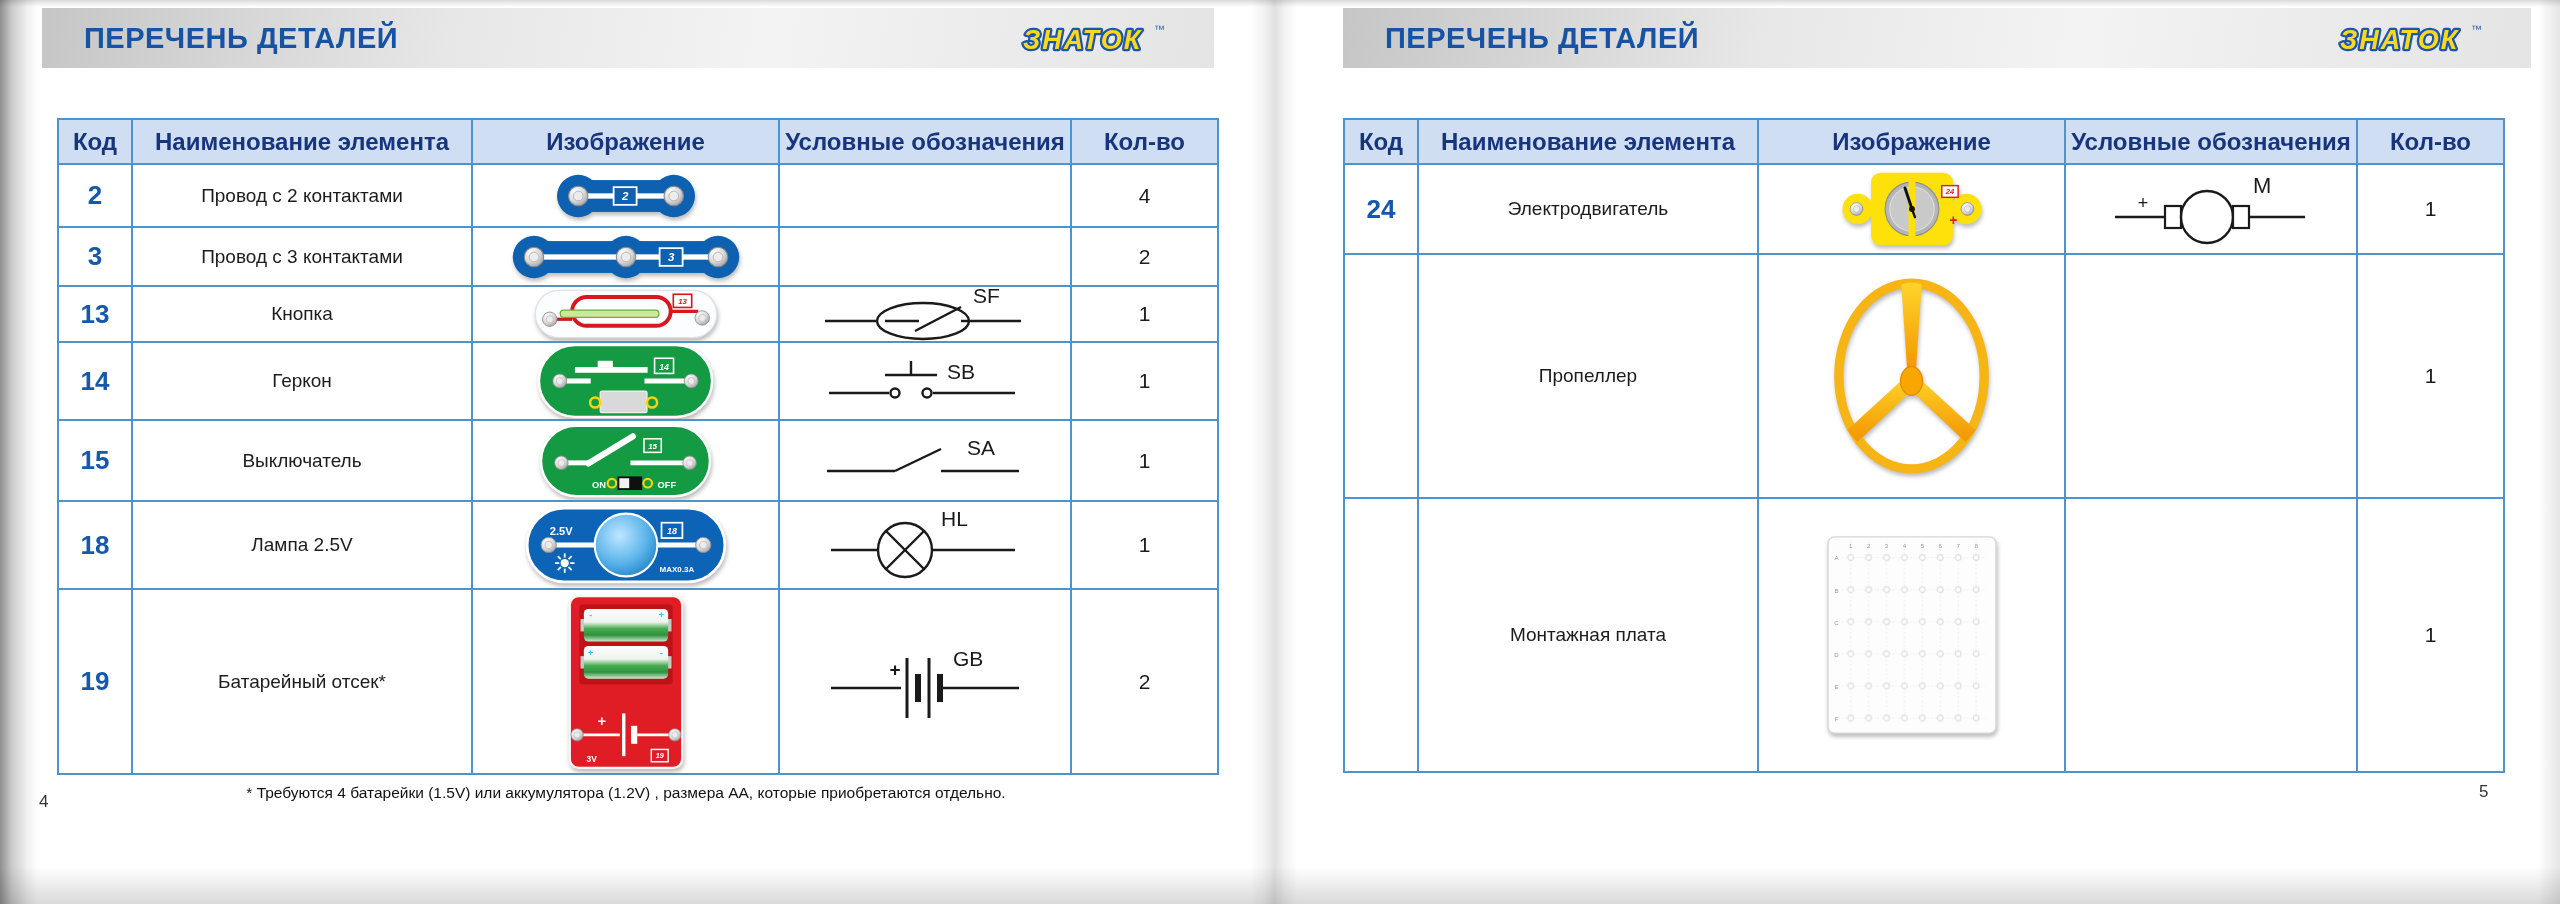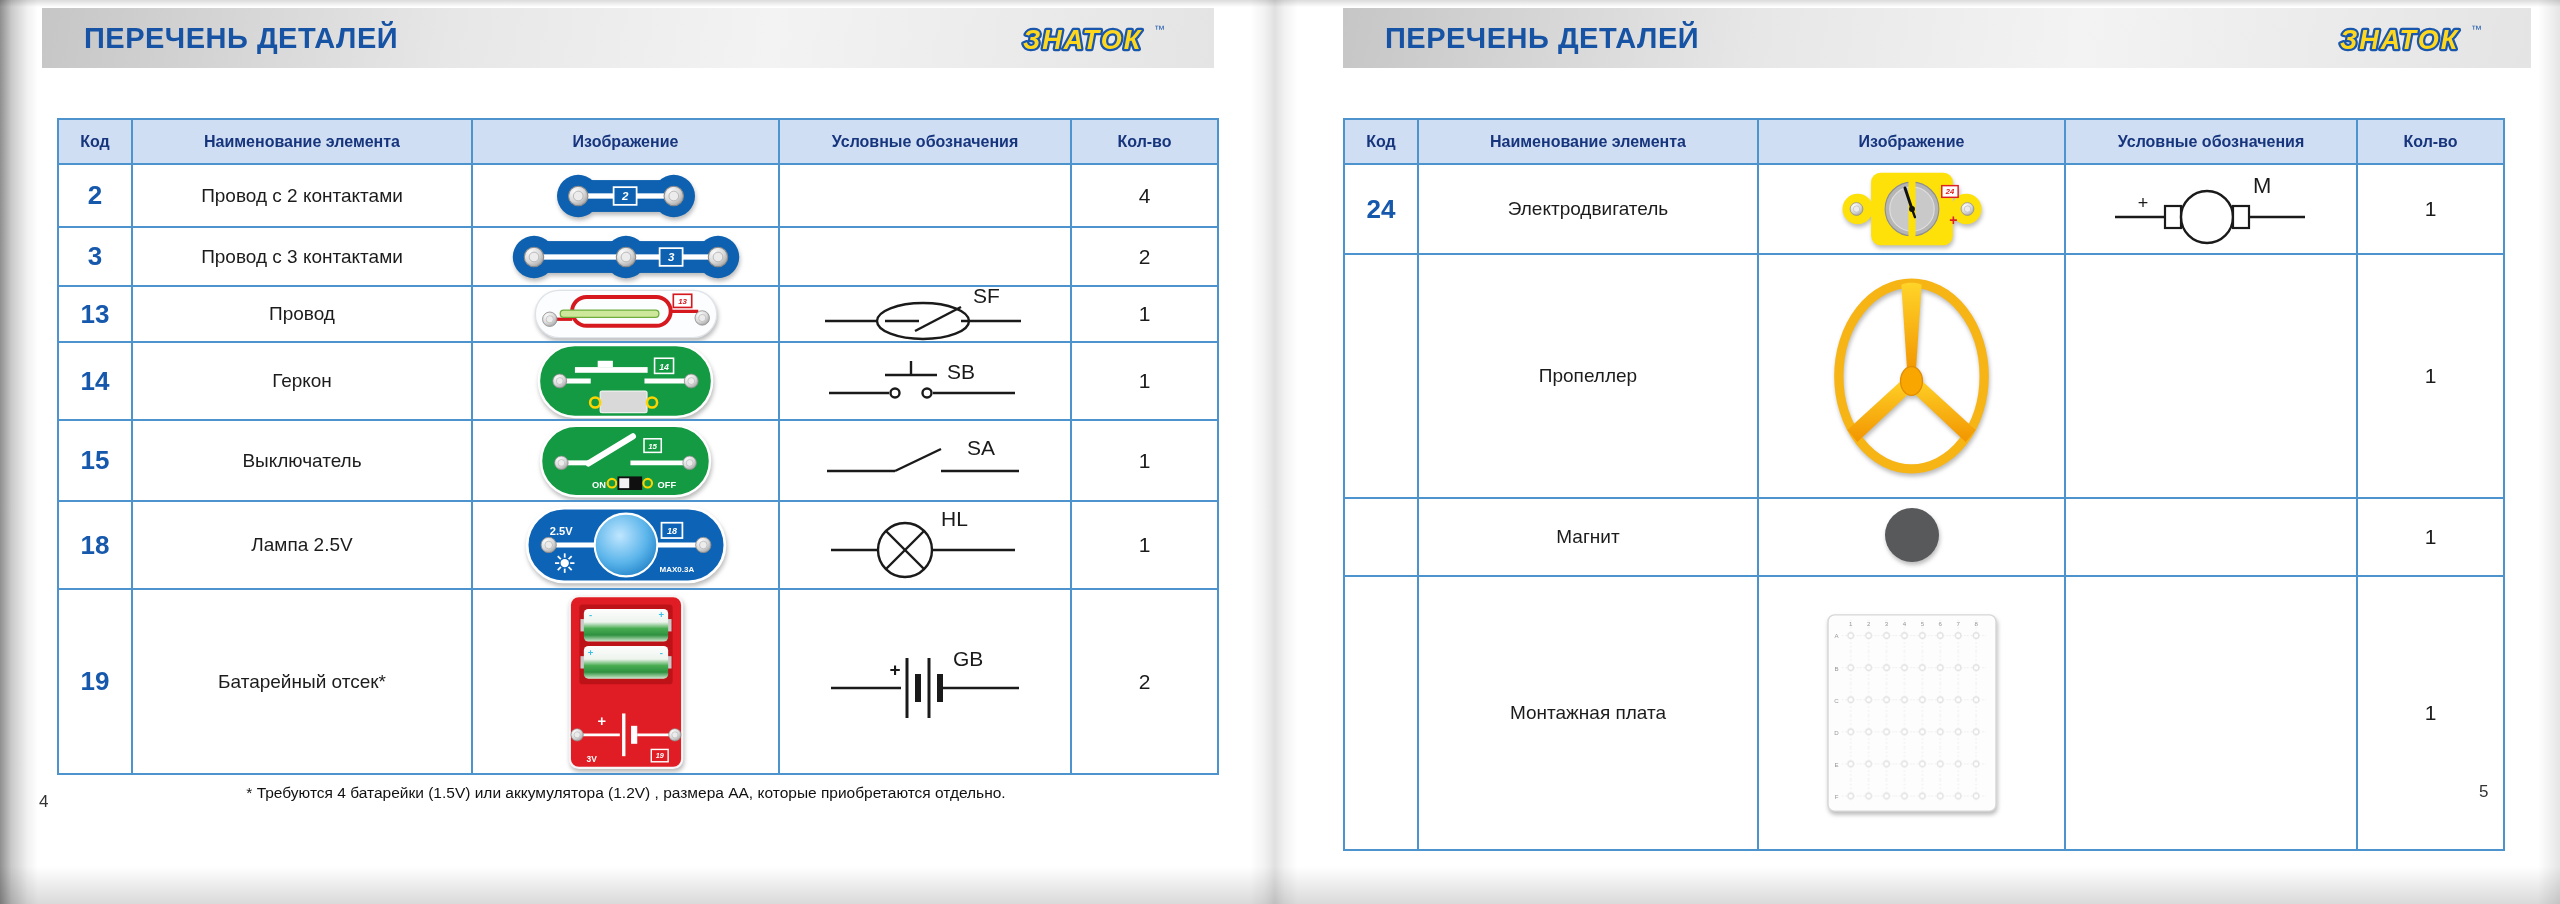--- a/index.html
+++ b/index.html
@@ -19,21 +19,21 @@
   .bar{top:8px;height:60px;background:linear-gradient(100deg,#c6c6c6,#e7e7e7 35%,#f3f3f3 62%,#e4e4e4);}
   .bar-left{left:7px;width:1172px;}
   .bar-right{left:49px;width:1188px;}
   .title{margin:0 0 0 42px;line-height:60px;font-size:29px;font-weight:bold;color:#1653a4;letter-spacing:.5px;}
   .logo{position:absolute;right:44px;top:10px;}
   .tblw{top:118px;}
   .tbl-left{left:22px;}
   .tbl-right{left:49px;}
   table.tbl{border-collapse:collapse;table-layout:fixed;width:1160px;background:#fff;}
   .tbl th,.tbl td{border:2px solid #4d93cd;text-align:center;vertical-align:middle;padding:0;overflow:hidden;}
-  .tbl th{background:#cfdef2;color:#17357d;font-size:16px;font-weight:bold;}
+  .tbl th{background:#cfdef2;color:#17357d;font-size:24px;font-weight:bold;}
   td.c-code{font-size:26px;font-weight:bold;color:#1658ab;}
   td.c-name{font-size:19px;color:#1c1c1c;}
   td.c-qty{font-size:21px;color:#1c1c1c;}
   td.c-img,td.c-sym{line-height:0;}
   .comp{filter:drop-shadow(1px 3px 2px rgba(60,60,60,.35));}
   .footnote{top:784px;left:0;width:1182px;text-align:center;font-size:15.5px;color:#111;}
   .pageno{font-size:17px;color:#333;}
   svg text{font-family:"Liberation Sans",sans-serif;}
 </style>
 </head>
@@ -144,21 +144,21 @@
                 <use href="#rivet" x="130" y="26"></use>
                 <use href="#rivet" x="234" y="26"></use>
           </svg>
         </td>
         <td class="c-sym"></td>
         <td class="c-qty">2</td>
       </tr>
 
       <tr style="height:55px">
         <td class="c-code">13</td>
-        <td class="c-name">Провод</td>
+        <td class="c-name">Кнопка</td>
         <td class="c-img">
           <svg class="comp" width="184" height="50" viewBox="0 0 280 76">
             <rect x="2" y="2" width="276" height="72" rx="36" fill="#fcfdff" stroke="#dfe3e8" stroke-width="2"></rect>
             <line x1="14" y1="46" x2="58" y2="46" stroke="#d6191f" stroke-width="5"></line>
             <line x1="208" y1="34" x2="250" y2="34" stroke="#d6191f" stroke-width="5"></line>
             <rect x="58" y="12" width="150" height="44" rx="22" fill="none" stroke="#d6191f" stroke-width="6"></rect>
             <rect x="40" y="32" width="150" height="11" rx="5" fill="#cde89a" stroke="#6fae3e" stroke-width="2"></rect>
             <rect x="212" y="8" width="28" height="20" fill="#fff" stroke="#d6191f" stroke-width="2.5"></rect>
             <text x="226" y="23" font-size="12" font-weight="bold" font-style="italic" fill="#d6191f" text-anchor="middle">13</text>
             <use href="#rivet" x="24" y="46"></use>
@@ -417,31 +417,20 @@
             <path d="M88,10 C95,7 105,7 112,10 L105,114 L95,114 Z" fill="url(#gold)"></path>
             <path d="M24,182 L36,196 L106,130 L94,118 Z" fill="url(#gold)"></path>
             <path d="M176,182 L164,196 L94,130 L106,118 Z" fill="url(#gold)"></path>
             <ellipse cx="100" cy="124" rx="13" ry="17" fill="#f9a600" stroke="#e08c00" stroke-width="1.5"></ellipse>
           </svg>
         </td>
         <td class="c-sym"></td>
         <td class="c-qty">1</td>
       </tr>
 
-      <tr style="height:78px">
-        <td class="c-code"></td>
-        <td class="c-name">Магнит</td>
-        <td class="c-img">
-          <svg class="comp" width="66" height="64" viewBox="0 0 66 64">
-            <circle cx="33" cy="30" r="27" fill="#58595b"></circle>
-          </svg>
-        </td>
-        <td class="c-sym"></td>
-        <td class="c-qty">1</td>
-      </tr>
 
       <tr style="height:274px">
         <td class="c-code"></td>
         <td class="c-name">Монтажная плата</td>
         <td class="c-img">
           <svg class="comp" width="172" height="200" viewBox="0 0 182 212">
             <rect x="2" y="2" width="178" height="208" rx="7" fill="#fdfdfd" stroke="#d8d8d8" stroke-width="1.5"></rect>
             <rect x="16.5" y="7" width="152.5" height="193" fill="url(#bgrid)"></rect>
             <g font-size="6.5" fill="#999" text-anchor="middle">
               <text x="26" y="14">1</text>

